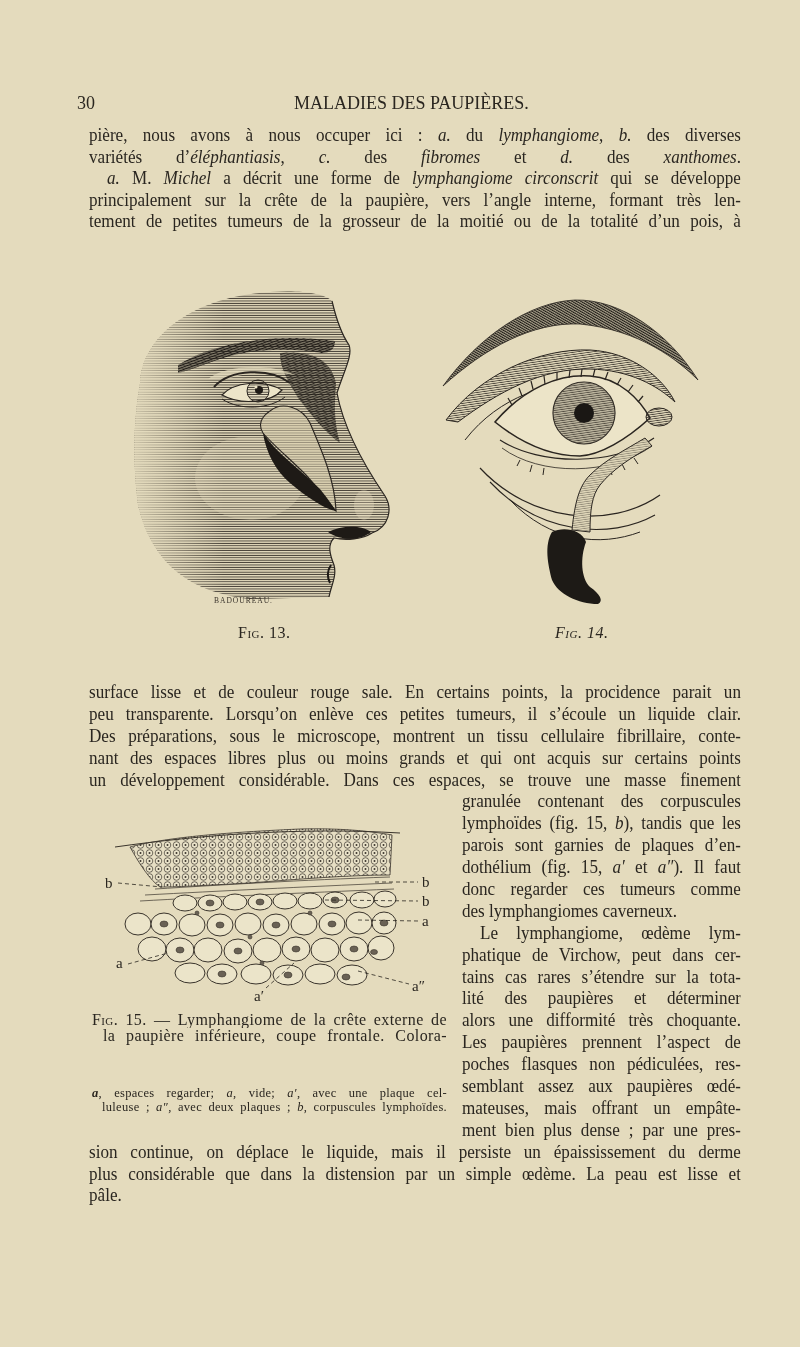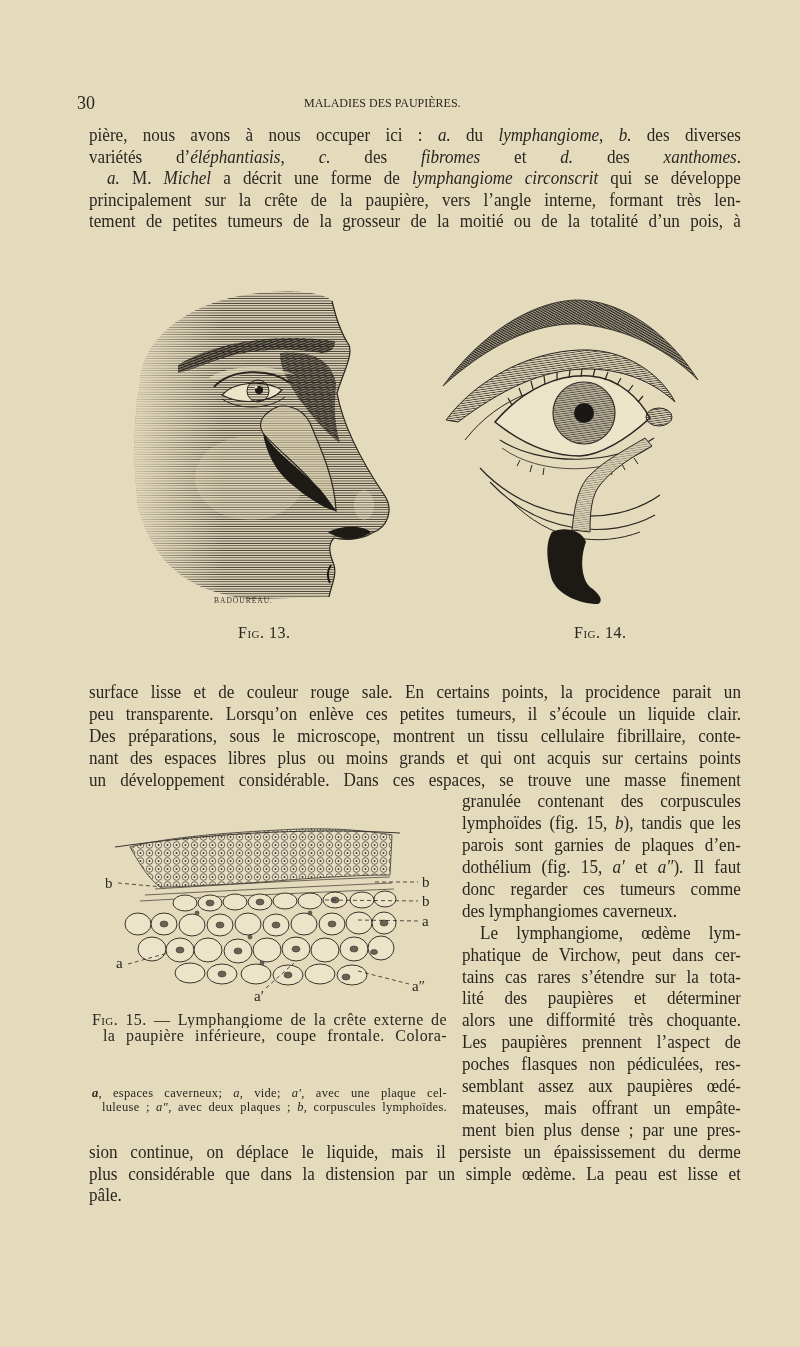--- a/index.html
+++ b/index.html
@@ -4,21 +4,21 @@
 <style>
   html, body { margin:0; padding:0; }
   body {
     width:800px; height:1347px; position:relative; overflow:hidden;
     background:#e4dbbd;
     font-family:"Liberation Serif", serif;
     color:#2a2620;
   }
   .abs { position:absolute; }
   .header-num { left:77px; top:92px; font-size:18px; line-height:22px; }
-  .header-title { left:304px; top:92px; font-size:12px; line-height:22px; white-space:nowrap; }
+  .header-title { left:294px; top:92px; font-size:18px; line-height:22px; white-space:nowrap; }
 
   .para {
     position:absolute; left:89px; width:724.4px;
     transform:scaleX(0.9); transform-origin:0 0;
     font-size:19px;
   }
   .line {
     height:21.9px; line-height:21.9px; overflow:hidden;
     text-align:justify; text-align-last:justify;
   }
@@ -115,21 +115,21 @@
   <path d="M80 170 l-3 6 M92 175 l-2 7 M104 178 l-1 7 M170 178 l2 7 M182 174 l3 6 M194 168 l4 6" stroke="#2a2520" stroke-width="1" fill="none"></path>
   <path d="M40 178 C90 232,170 240,220 205" fill="none" stroke="#2a2520" stroke-width="1.2"></path>
   <path d="M50 192 C100 245,170 250,215 225" fill="none" stroke="#2a2520" stroke-width="1.1"></path>
   <path d="M70 210 C110 252,160 257,200 242" fill="none" stroke="#2a2520" stroke-width="1"></path>
   <path d="M205 148 C185 160,165 170,150 185 C140 195,135 210,132 240 L150 242 C150 220,152 205,160 195 C172 180,190 168,212 156 Z" fill="#e2d9bb" stroke="#2a2520" stroke-width="1"></path>
   <path d="M205 148 C185 160,165 170,150 185 C140 195,135 210,132 240 L150 242 C150 220,152 205,160 195 C172 180,190 168,212 156 Z" fill="url(#h14)" opacity="0.5"></path>
   <path d="M112 242 C104 255,108 275,112 290 C118 304,138 314,158 314 C164 311,160 304,150 297 C141 288,140 268,146 252 C142 240,124 236,112 242 Z" fill="#1d1a16"></path>
 </svg>
 
 <div class="abs fig-label" style="left:238px;text-align:center;">Fig. 13.</div>
-<div class="abs fig-label" style="left:574px;">Fig. 14.</div>
+<div class="abs fig-label" style="left:555px;font-style:italic;">Fig. 14.</div>
 
 <div class="para" style="top:681px;">
   <div class="line"><span>surface lisse et de couleur rouge sale. En certains points, la procidence parait un</span></div>
   <div class="line"><span>peu transparente. Lorsqu’on enlève ces petites tumeurs, il s’écoule un liquide clair.</span></div>
   <div class="line"><span>Des préparations, sous le microscope, montrent un tissu cellulaire fibrillaire, conte-</span></div>
   <div class="line"><span>nant des espaces libres plus ou moins grands et qui ont acquis sur certains points</span></div>
   <div class="line"><span>un développement considérable. Dans ces espaces, se trouve une masse finement</span></div>
 
   <div class="line rc"><span>granulée contenant des corpuscules</span></div>
   <div class="line rc"><span>lymphoïdes (fig. 15, </span><i>b</i><span>), tandis que les</span></div>
@@ -240,15 +240,15 @@
     <text x="154" y="176">a′</text>
     <text x="312" y="166">a″</text>
   </g>
 </svg>
 
 <div class="abs caption">
   <div class="cap-line"><span class="sc">Fig. 15.</span><span> — Lymphangiome de la crête externe de</span></div>
   <div class="cap-line hang"><span>la paupière inférieure, coupe frontale. Colora-</span></div>
 </div>
 <div class="abs legend">
-  <div class="leg-line"><span class="bi">a</span><span>, espaces caverneux; </span><i>a</i><span>, vide; </span><i>a′</i><span>, avec une plaque cel-</span></div>
+  <div class="leg-line"><span class="bi">a</span><span>, espaces regarder; </span><i>a</i><span>, vide; </span><i>a′</i><span>, avec une plaque cel-</span></div>
   <div class="leg-line hang"><span>luleuse ; </span><i>a″</i><span>, avec deux plaques ; </span><i>b</i><span>, corpuscules lymphoïdes.</span></div>
 </div>
 
 </body></html>

